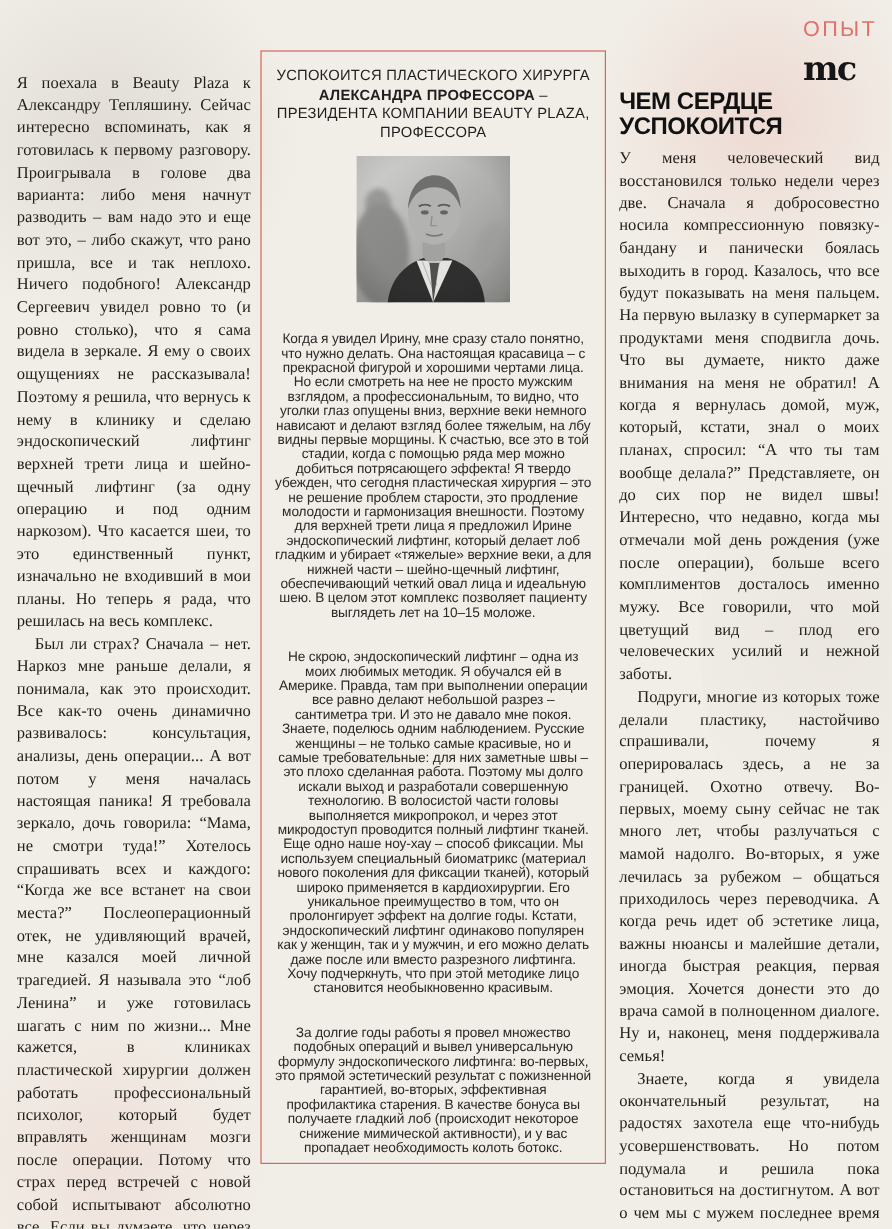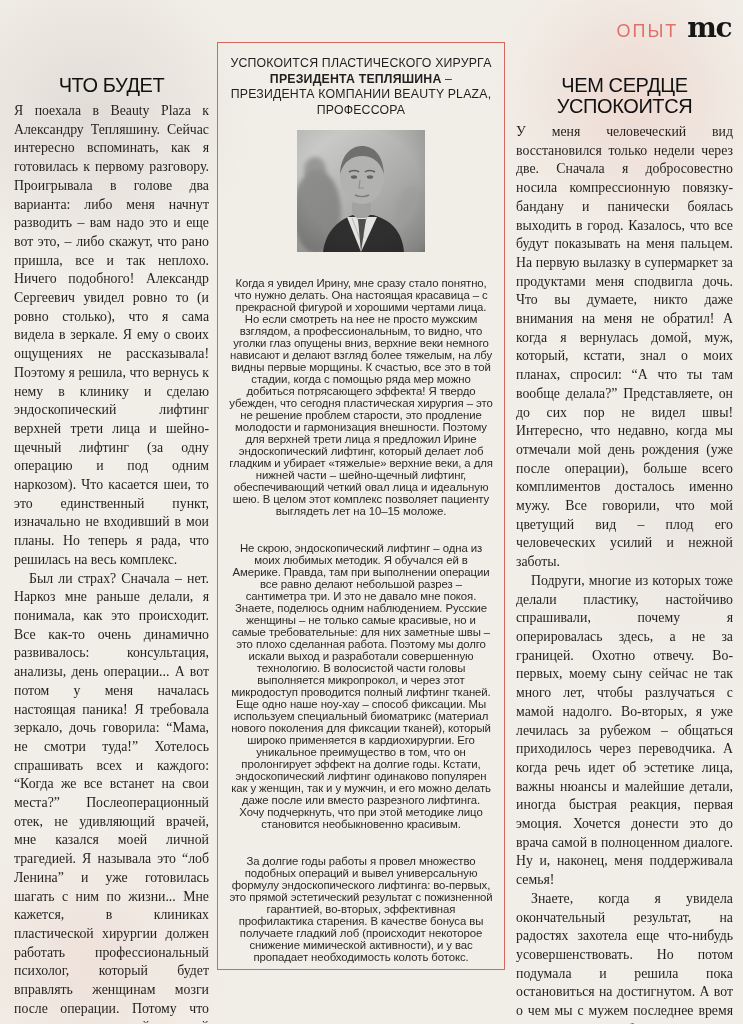--- a/index.html
+++ b/index.html
@@ -18,33 +18,33 @@
   .ghost1 { top:-50px; left:-70px; width:320px; height:330px; border-radius:50%;
             background:radial-gradient(circle, rgba(150,140,135,0.18), rgba(150,140,135,0) 70%); }
   .ghost2 { top:-30px; right:-40px; width:300px; height:260px; border-radius:50%;
             background:radial-gradient(circle, rgba(231,180,172,0.35), rgba(231,180,172,0) 70%); }
   .ghost3 { bottom:-70px; left:-50px; width:280px; height:260px; border-radius:50%;
             background:radial-gradient(circle, rgba(233,190,184,0.28), rgba(233,190,184,0) 70%); }
   .ghost4 { top:320px; right:-60px; width:220px; height:420px; border-radius:50%;
             background:radial-gradient(circle, rgba(180,170,165,0.10), rgba(180,170,165,0) 70%); }
 
   
-  .masthead { position:absolute; top:14px; right:12px; display:flex; align-items:flex-end; gap:9px; }
+  .masthead { position:absolute; top:14px; right:12px; display:flex; align-items:flex-start; gap:9px;flex-direction:column; }
   .section-label { font-family:"Liberation Sans", sans-serif; font-size:18px; font-weight:500;
                    letter-spacing:2px; color:#e0716a; }
   .logo { font-family:"DejaVu Serif", serif; font-weight:700; font-size:28px;
           letter-spacing:-1.5px; color:#161616; line-height:1; }
 
   
   .col { position:absolute; text-align:justify; font-size:13.8px; line-height:18.7px; color:#211f1c; }
   .col-left  { left:14px;  top:60px; width:195px; }
   .col-right { left:516px; top:60px; width:217px; }
   .col p.indent { text-indent:15px; }
-  .col h2 { font-family:"Liberation Sans", sans-serif; font-weight:400; font-size:20px;
-            line-height:21px; letter-spacing:-0.4px; color:#111; margin:15px 0 6px; text-align:center; }
+  .col h2 { font-family:"Liberation Sans", sans-serif; font-weight:700; font-size:20px;
+            line-height:21px; letter-spacing:-0.4px; color:#111; margin:15px 0 6px; text-align:left; }
 
   
   .expert-box { position:absolute; left:217px; top:42px; width:288px; height:928px;
                 border:1px solid #d2685e; padding:13px 11px 0;
                 font-family:"Liberation Sans", sans-serif; text-align:center; }
   .kicker { font-size:12.3px; line-height:15.6px; letter-spacing:0.2px; color:#1f1f1f; }
   .expert-name { font-weight:700; }
   .portrait { display:block; width:128px; height:122px; margin:12px auto 15px;
               filter:blur(0.3px) contrast(0.97); }
   .expert-body p { font-size:11.4px; line-height:12px; letter-spacing:-0.1px; color:#2b2a29;margin-top:25px; }
@@ -63,27 +63,26 @@
   <div class="ghost ghost2"></div>
   <div class="ghost ghost3"></div>
   <div class="ghost ghost4"></div>
 
   <div class="masthead">
     <span class="section-label">ОПЫТ</span>
     <span class="logo">mc</span>
   </div>
 
   <div class="col col-left">
-    <h2>ЧТО БУДЕТ</h2>
     <p>Я поехала в Beauty Plaza к Александру Тепляшину. Сейчас интересно вспоминать, как я готовилась к первому разговору. Проигрывала в голове два варианта: либо меня начнут разводить – вам надо это и еще вот это, – либо скажут, что рано пришла, все и так неплохо. Ничего подобного! Александр Сергеевич увидел ровно то (и ровно столько), что я сама видела в зеркале. Я ему о своих ощущениях не рассказывала! Поэтому я решила, что вернусь к нему в клинику и сделаю эндоскопический лифтинг верхней трети лица и шейно-щечный лифтинг (за одну операцию и под одним наркозом). Что касается шеи, то это единственный пункт, изначально не входивший в мои планы. Но теперь я рада, что решилась на весь комплекс.</p>
     <p class="indent">Был ли страх? Сначала – нет. Наркоз мне раньше делали, я понимала, как это происходит. Все как-то очень динамично развивалось: консультация, анализы, день операции... А вот потом у меня началась настоящая паника! Я требовала зеркало, дочь говорила: “Мама, не смотри туда!” Хотелось спрашивать всех и каждого: “Когда же все встанет на свои места?” Послеоперационный отек, не удивляющий врачей, мне казался моей личной трагедией. Я называла это “лоб Ленина” и уже готовилась шагать с ним по жизни... Мне кажется, в клиниках пластической хирургии должен работать профессиональный психолог, который будет вправлять женщинам мозги после операции. Потому что страх перед встречей с новой собой испытывают абсолютно все. Если вы думаете, что через 4–5 дней</p>
   </div>
 
   <div class="expert-box">
-    <div class="kicker"><span>УСПОКОИТСЯ ПЛАСТИЧЕСКОГО ХИРУРГА </span><span class="expert-name">ПРЕЗИДЕНТА ТЕПЛЯШИНА</span><span> – ПРЕЗИДЕНТА КОМПАНИИ BEAUTY PLAZA, ПРОФЕССОРА</span></div>
+    <div class="kicker"><span>УСПОКОИТСЯ ПЛАСТИЧЕСКОГО ХИРУРГА </span><span class="expert-name">АЛЕКСАНДРА ПРОФЕССОРА</span><span> – ПРЕЗИДЕНТА КОМПАНИИ BEAUTY PLAZA, ПРОФЕССОРА</span></div>
 
     <svg class="portrait" viewBox="0 0 128 122" preserveAspectRatio="none" role="img">
       <defs>
         <linearGradient id="phbg" x1="0" y1="0" x2="1" y2="1">
           <stop offset="0" stop-color="#d6d6d4"></stop>
           <stop offset="0.45" stop-color="#b7b7b5"></stop>
           <stop offset="1" stop-color="#8e8e8c"></stop>
         </linearGradient>
         <filter id="soft" x="-40%" y="-40%" width="180%" height="180%">
             <feGaussianBlur stdDeviation="2"></feGaussianBlur>

